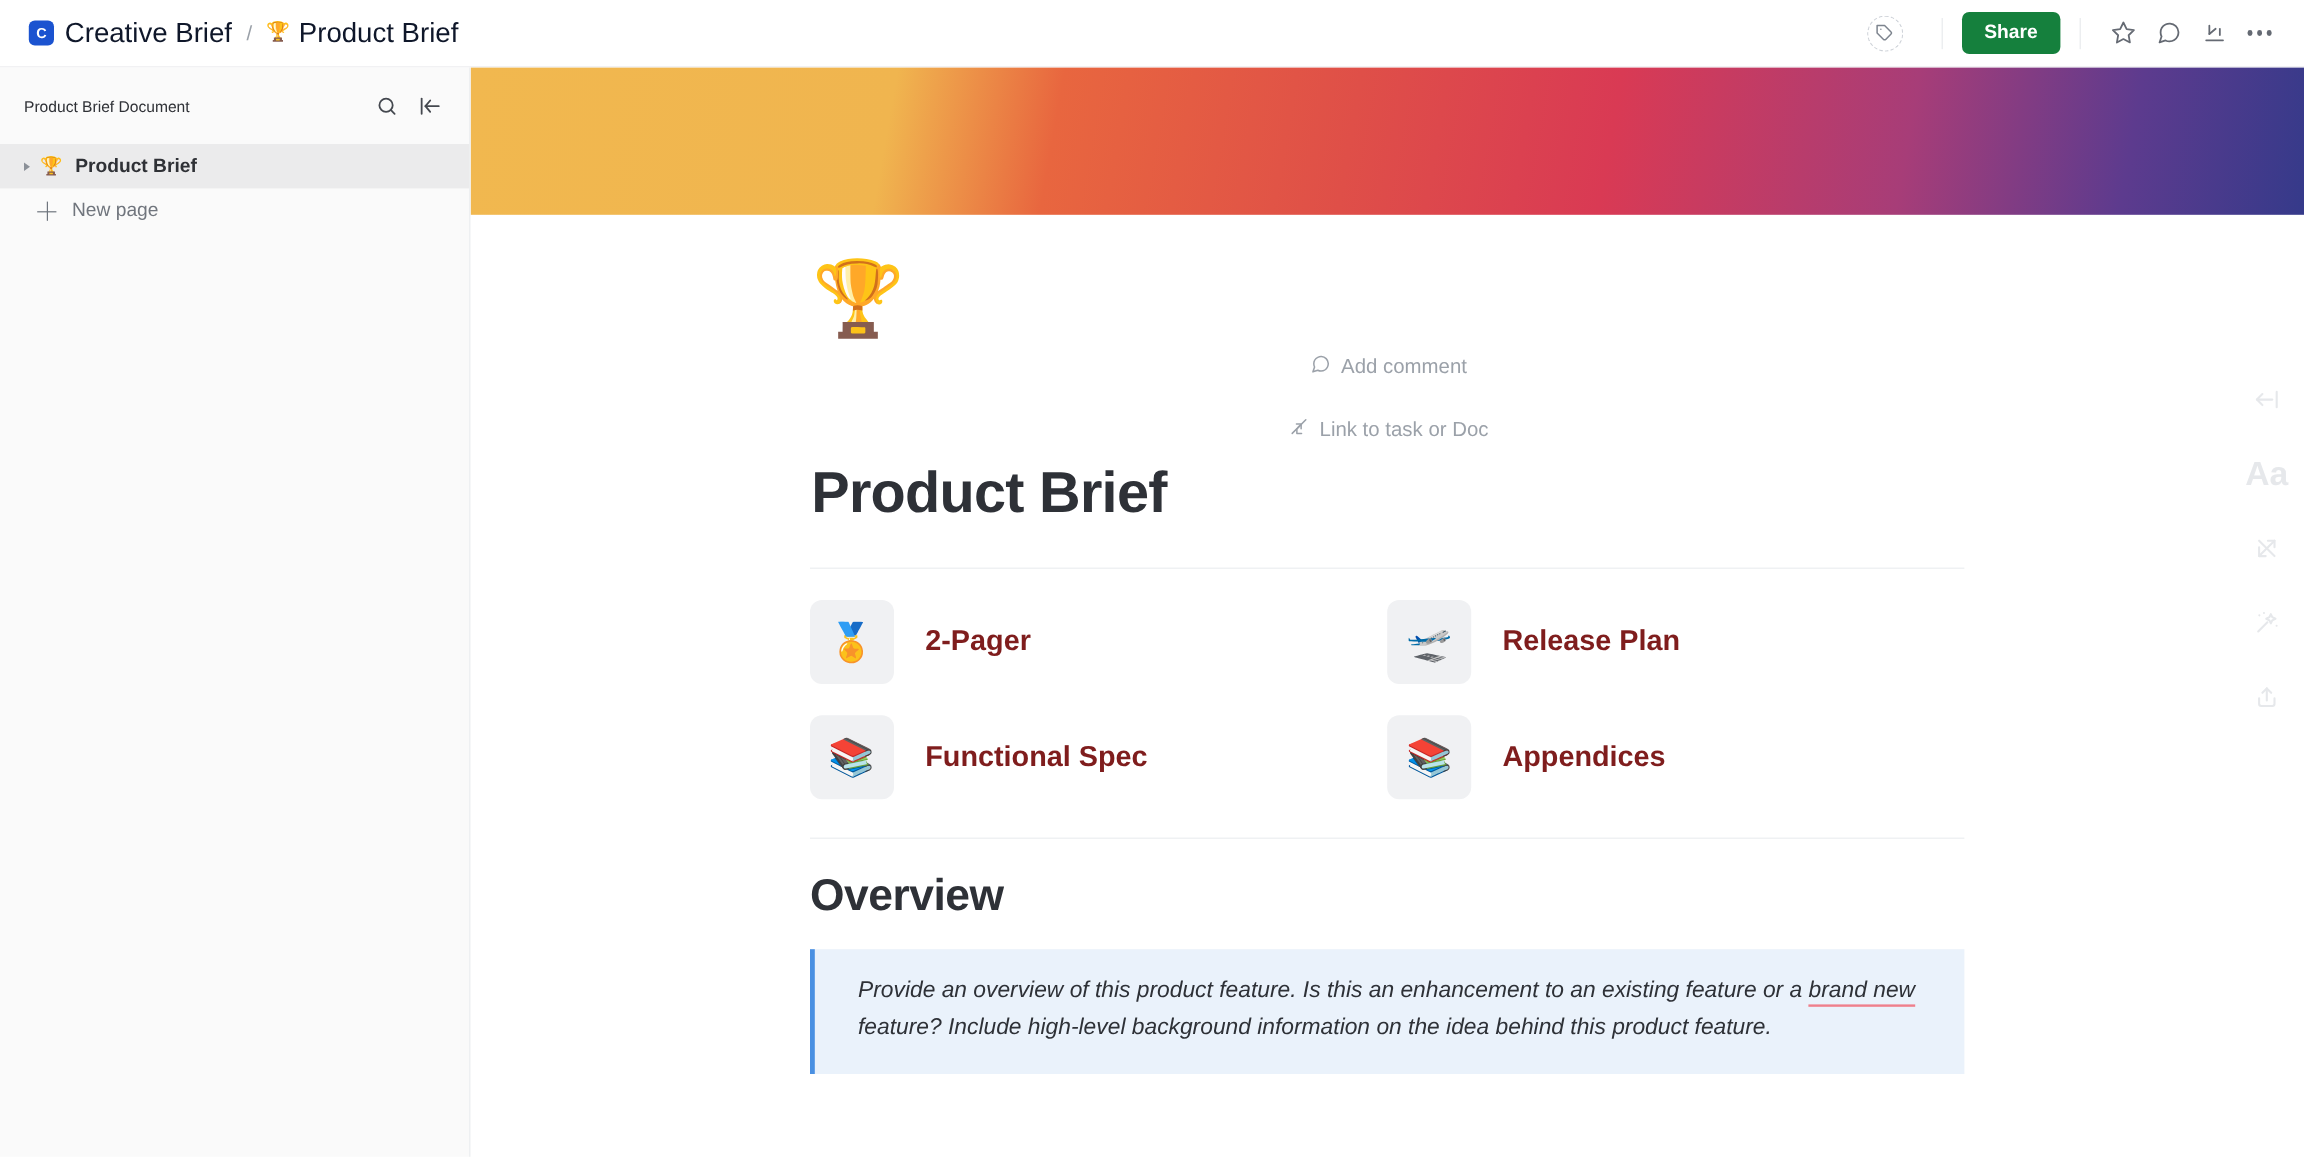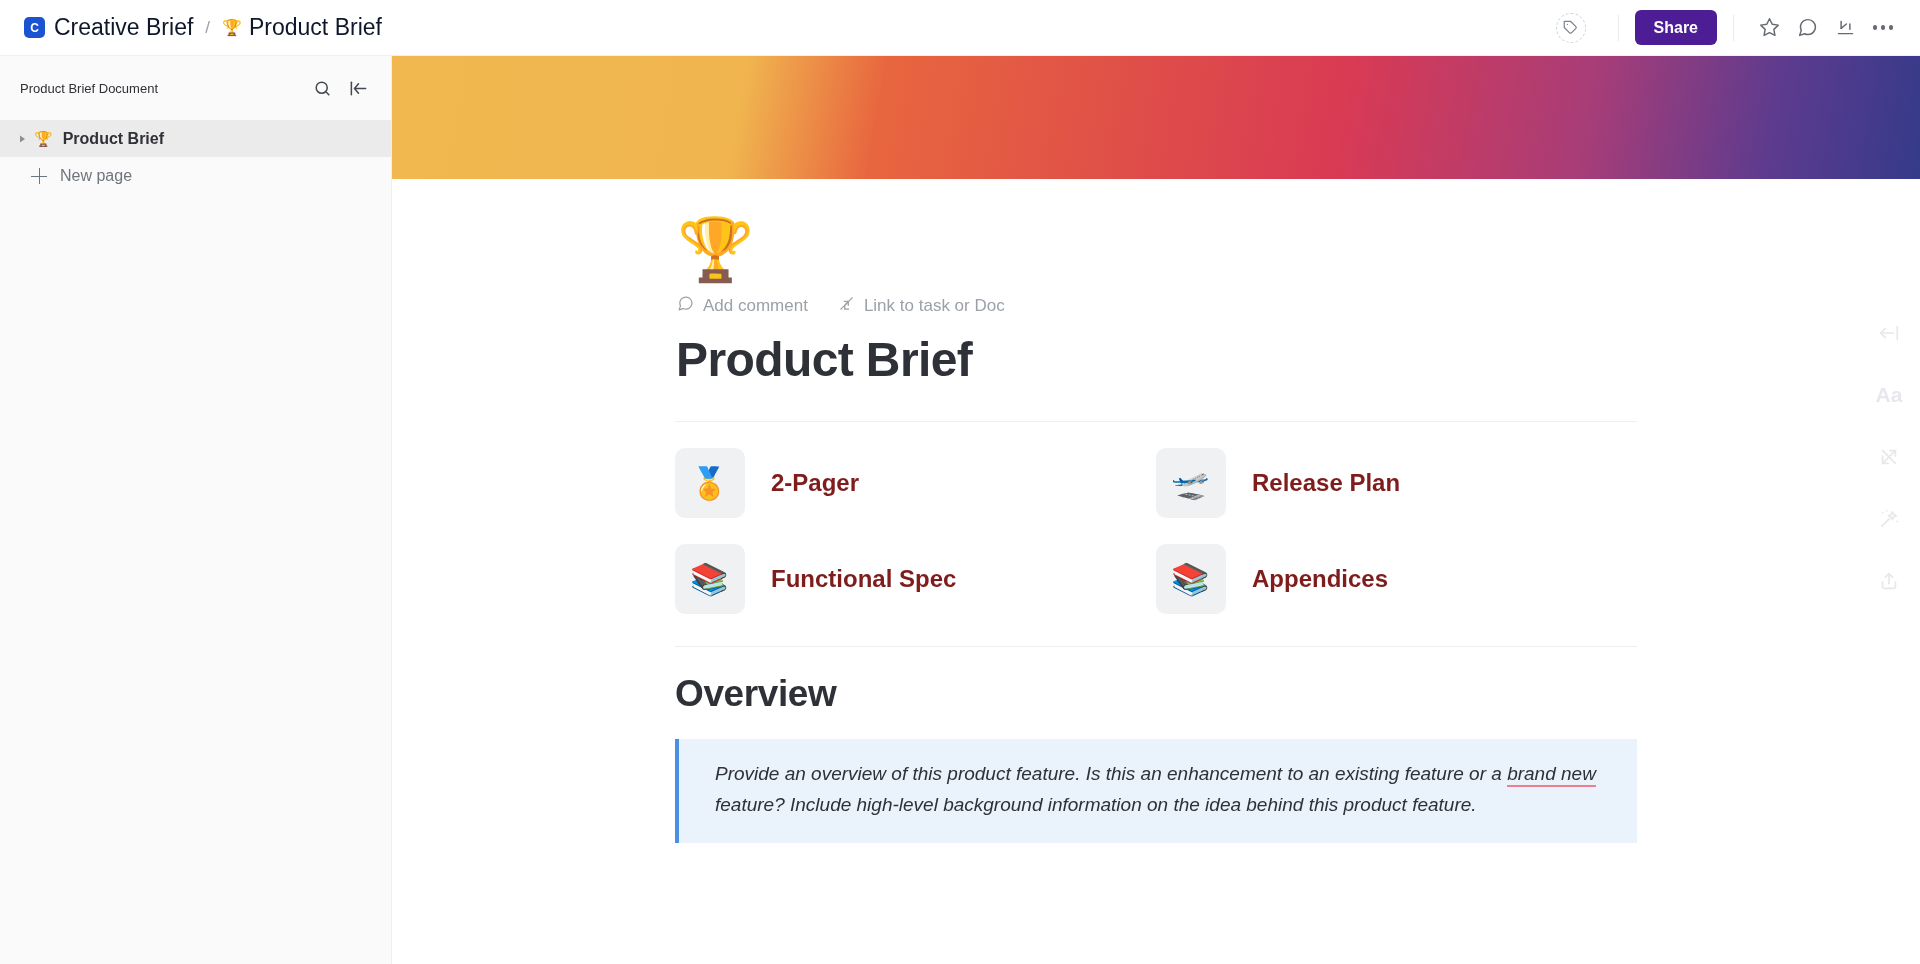--- a/index.html
+++ b/index.html
@@ -77,21 +77,21 @@
     color: #7d848e;
     margin-right: 16px;
   }
   .vdiv {
     width: 1px;
     height: 26px;
     background: #e8eaed;
     margin: 0 16px;
   }
   .share-btn {
-    background: #4c1d95;
+    background: #15803d;
     color: #ffffff;
     font-size: 16px;
     font-weight: bold;
     border: none;
     border-radius: 6px;
     padding: 8px 19px;
     cursor: pointer;
     font-family: "Liberation Sans", sans-serif;
     line-height: 1.2;
   }
@@ -237,20 +237,21 @@
     margin-left: 2px;
     margin-bottom: 14px;
     display: block;
   }
   .doc-actions {
     display: flex;
     align-items: center;
     gap: 30px;
     margin-bottom: 15px;
     margin-left: 2px;
+    flex-direction: column;
   }
   .doc-action {
     display: flex;
     align-items: center;
     gap: 9px;
     color: #9ba1a9;
     font-size: 17px;
     cursor: pointer;
     white-space: nowrap;
   }
@@ -340,21 +341,21 @@
   .rail-ic {
     width: 26px; height: 26px;
     display: flex;
     align-items: center;
     justify-content: center;
     color: #e6e8eb;
     cursor: pointer;
     pointer-events: auto;
   }
   .rail-aa {
-    font-size: 21px;
+    font-size: 28px;
     font-weight: bold;
     color: #e6e8eb;
   }
 </style>
 </head>
 <body>
 
 <div class="topbar">
 
   <div class="breadcrumb">

